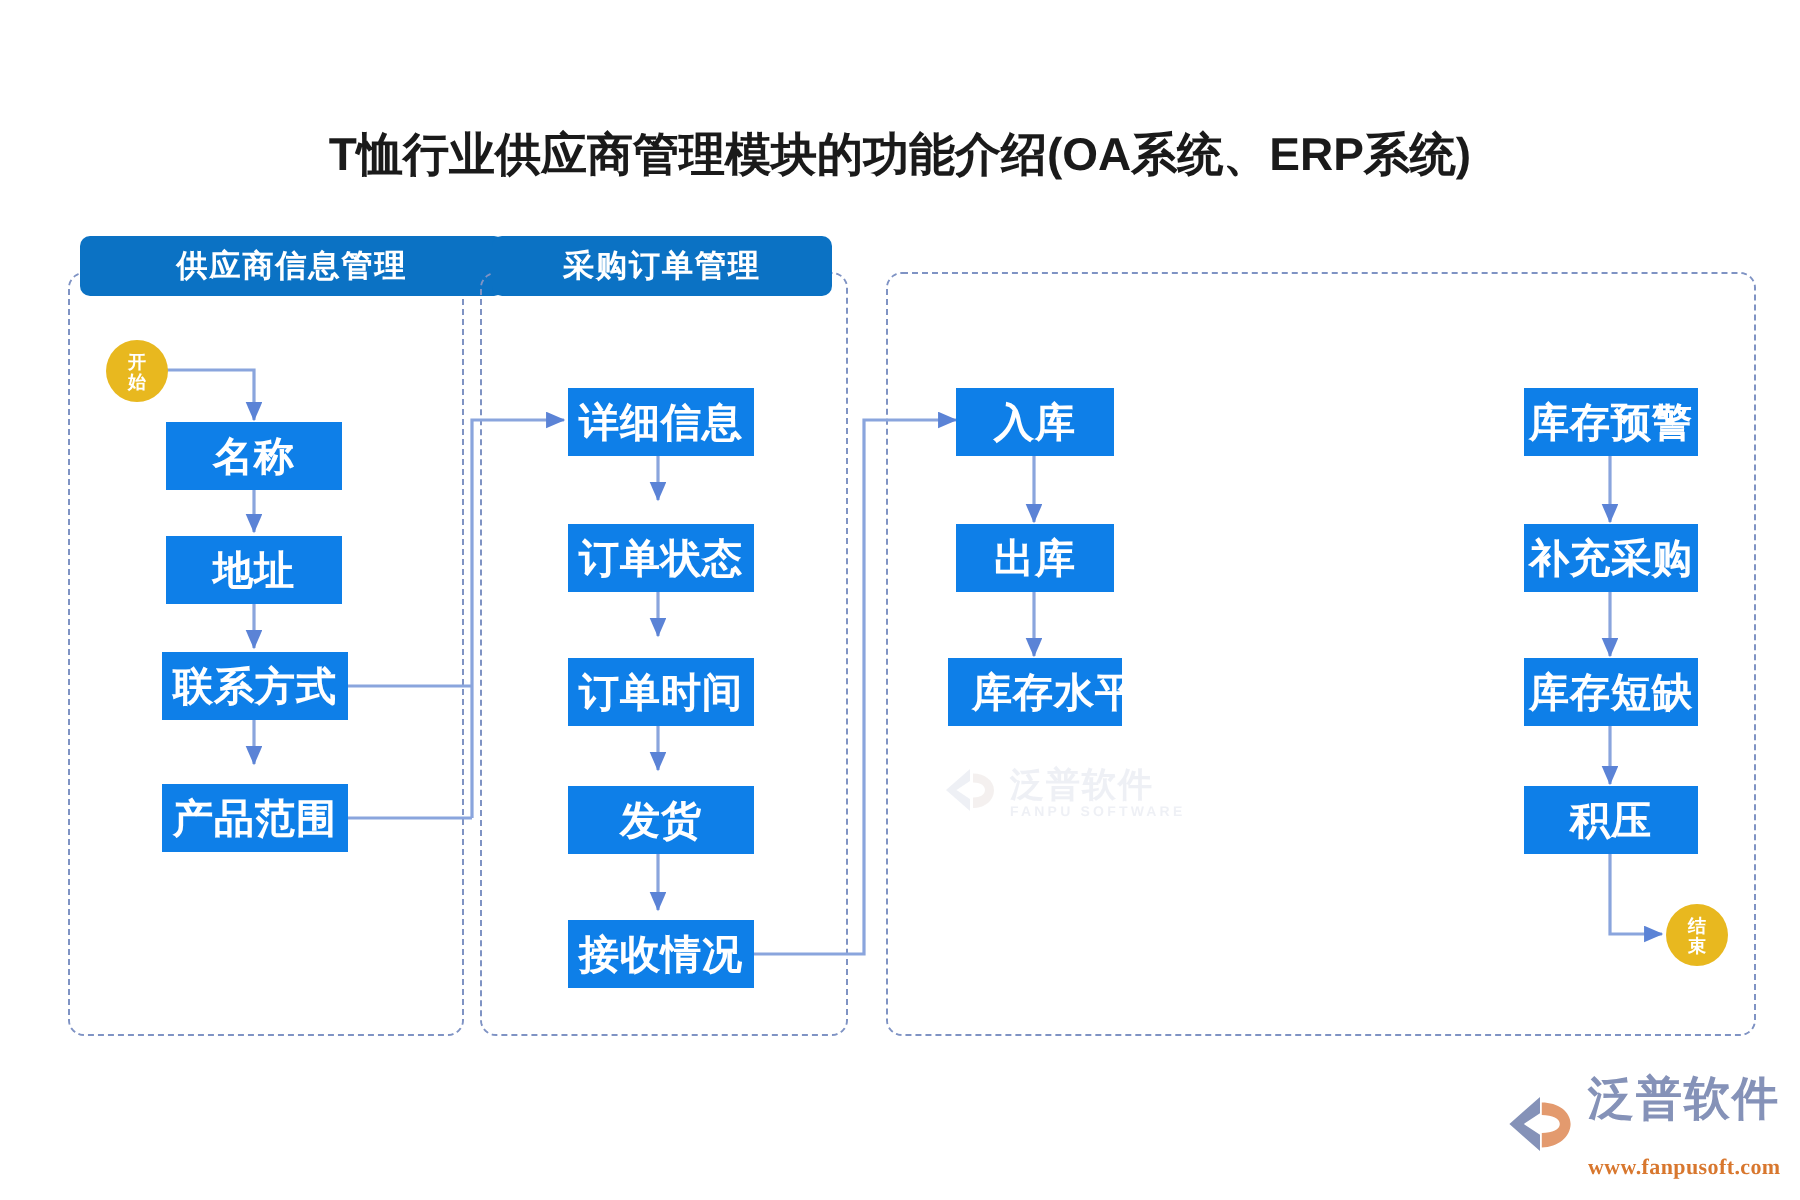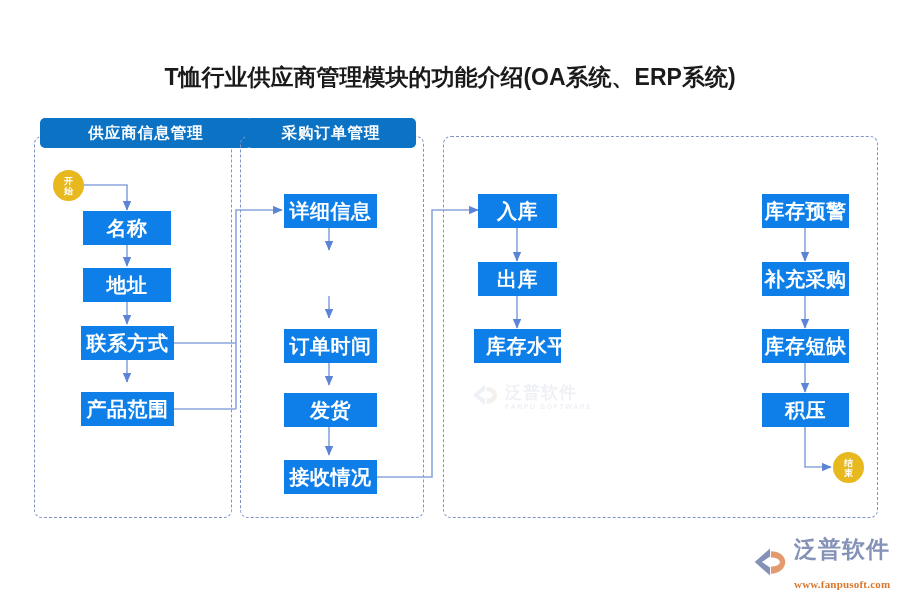--- a/index.html
+++ b/index.html
@@ -237,20 +237,23 @@
   </div>
   <div class="node" style="left:81px; top:326px; width:93px; height:34px;">
     <span>联系方式</span>
   </div>
   <div class="node" style="left:81px; top:392px; width:93px; height:34px;">
     <span>产品范围</span>
   </div>
 
   <div class="node" style="left:284px; top:194px; width:93px; height:34px;">
     <span>详细信息</span>
+  </div>
+  <div class="node" style="left:284px; top:262px; width:93px; height:34px;">
+    <span>订单状态</span>
   </div>
   <div class="node" style="left:284px; top:329px; width:93px; height:34px;">
     <span>订单时间</span>
   </div>
   <div class="node" style="left:284px; top:393px; width:93px; height:34px;">
     <span>发货</span>
   </div>
   <div class="node" style="left:284px; top:460px; width:93px; height:34px;">
     <span>接收情况</span>
   </div>

